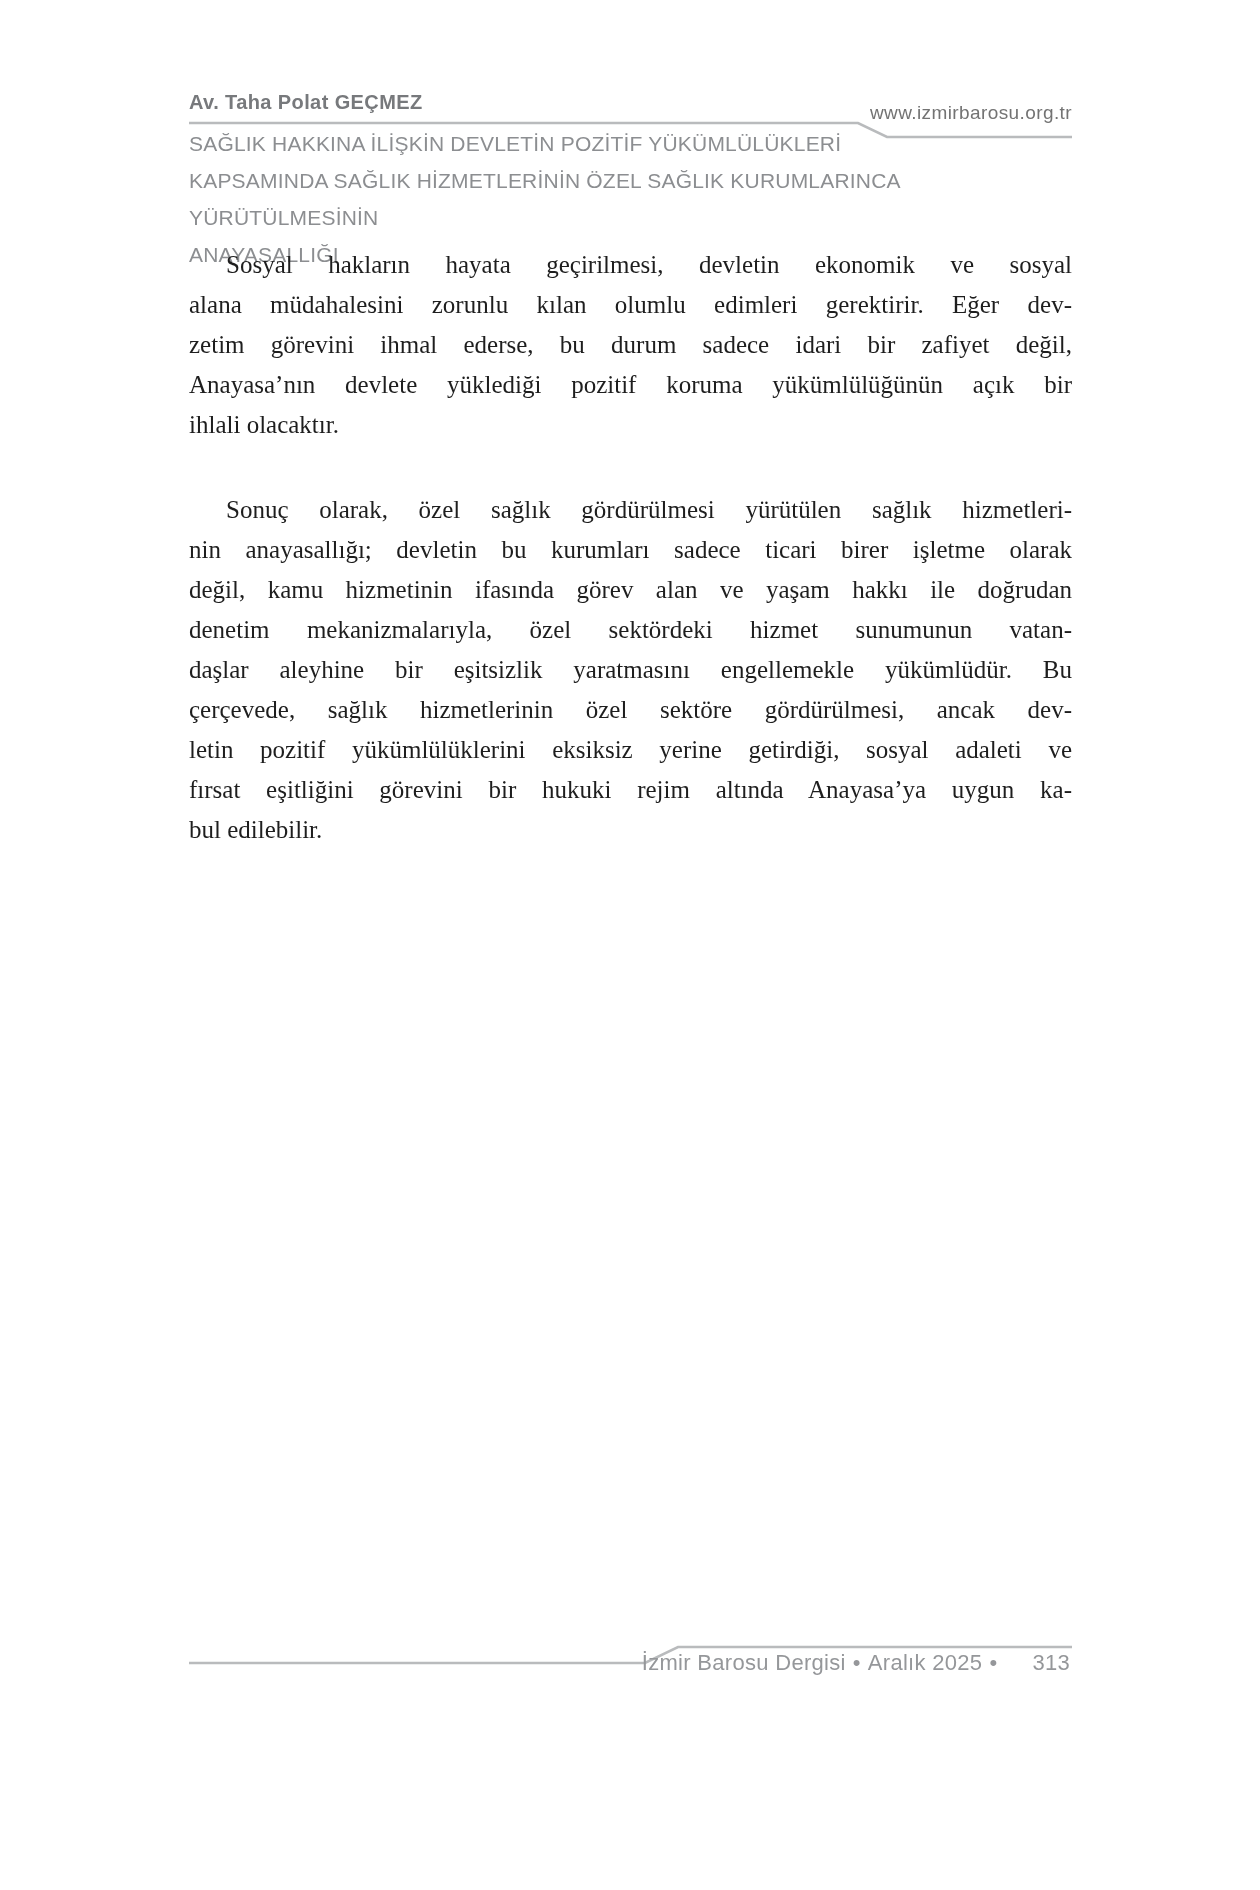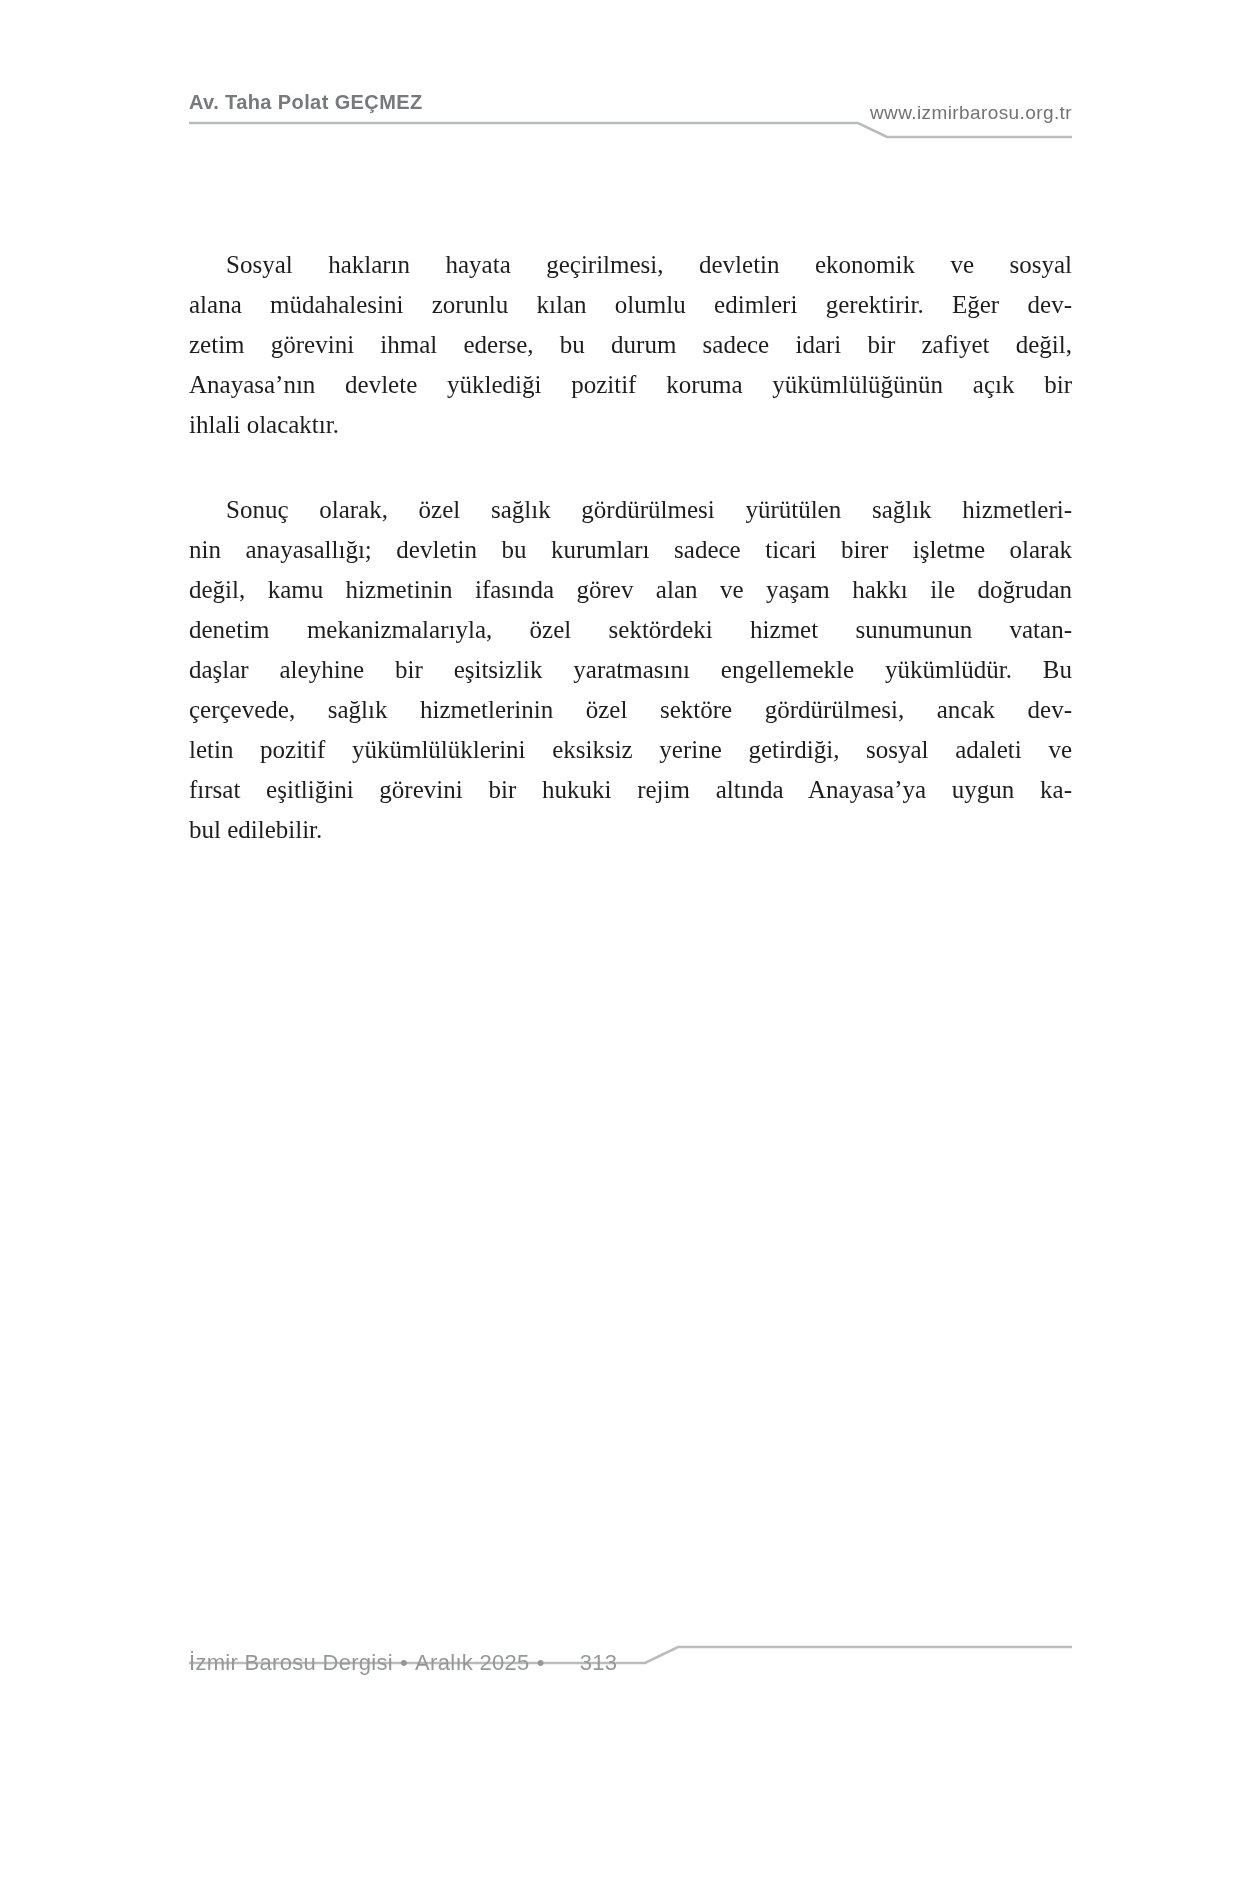--- a/index.html
+++ b/index.html
@@ -71,21 +71,21 @@
     text-align-last: justify;
     white-space: normal;
   }
   .line.first { padding-left: 37px; }
   .line.last  { text-align-last: left; }
   
   .footer-text {
     position: absolute;
     top: 1650px; left: 0;
     width: 881px;
-    text-align: left;
+    text-align: right;
     font-size: 22px;
     letter-spacing: 0.3px;
     color: #95979a;
     line-height: 1.2;
   }
   .footer-text .sep { margin: 0 7px; }
   .page-number { display: inline-block; margin-left: 28px; }
 </style>
 </head>
 <body>
@@ -94,20 +94,25 @@
   <div class="content">
 
     <div class="author-name">Av. Taha Polat GEÇMEZ</div>
 
     <svg class="header-rule" viewBox="0 0 883 24" preserveAspectRatio="none">
       <path d="M0,4 H669 L698,18 H883" fill="none" stroke="#b9bbbd" stroke-width="2.6"></path>
     </svg>
 
     <div class="website-url">www.izmirbarosu.org.tr</div>
 
+    <div class="article-title">
+      <div>SAĞLIK HAKKINA İLİŞKİN DEVLETİN POZİTİF YÜKÜMLÜLÜKLERİ</div>
+      <div>KAPSAMINDA SAĞLIK HİZMETLERİNİN ÖZEL SAĞLIK KURUMLARINCA YÜRÜTÜLMESİNİN</div>
+      <div>ANAYASALLIĞI</div>
+    </div>
 
     <div class="article-body">
         <div class="paragraph">
           <div class="line first">Sosyal hakların hayata geçirilmesi, devletin ekonomik ve sosyal</div>
           <div class="line">alana müdahalesini zorunlu kılan olumlu edimleri gerektirir. Eğer dev-</div>
           <div class="line">zetim görevini ihmal ederse, bu durum sadece idari bir zafiyet değil,</div>
           <div class="line">Anayasa’nın devlete yüklediği pozitif koruma yükümlülüğünün açık bir</div>
           <div class="line last">ihlali olacaktır.</div>
         </div>
         <div class="paragraph">

